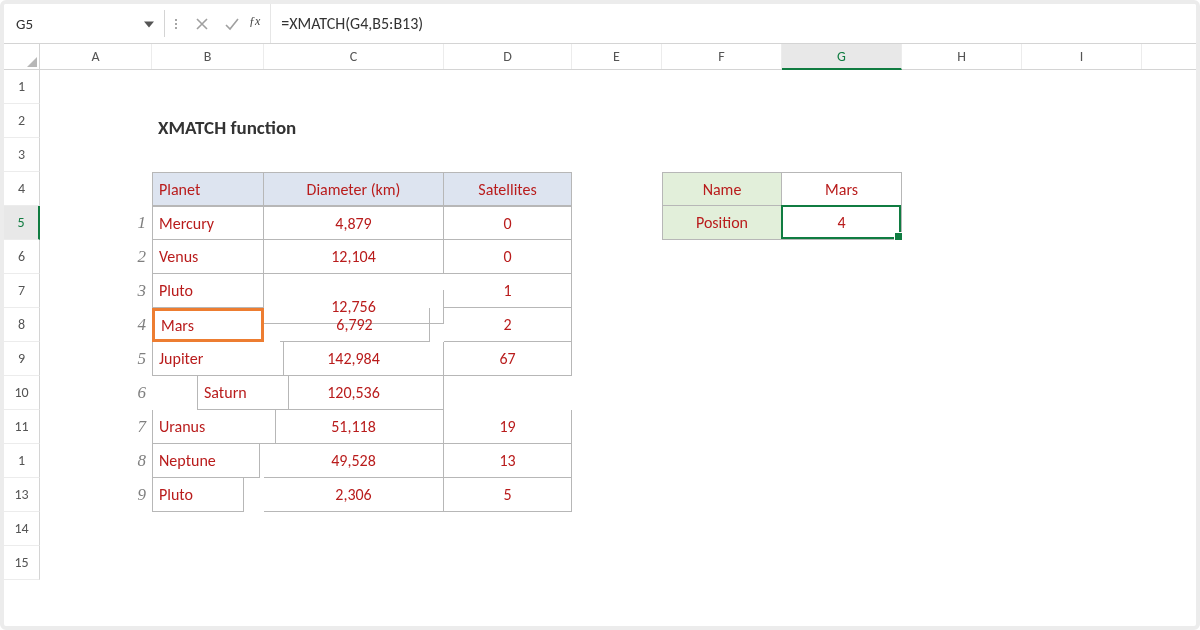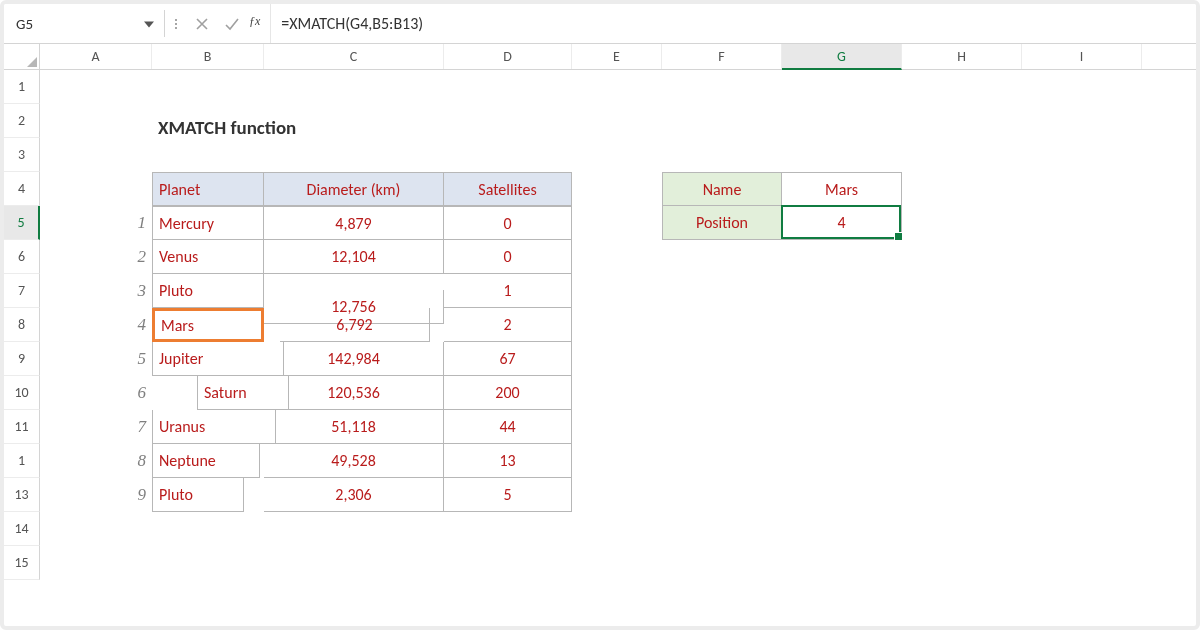--- a/index.html
+++ b/index.html
@@ -317,25 +317,24 @@
           <div class="cell table-cell left highlight-orange" style="left: 112px; top: 238px; width: 112px; border-top: none;">Mars</div>
           <div class="cell table-cell center" style="left: 240px; top: 238px; width: 150px; border-top: none; border-left: none;">6,792</div>
           <div class="cell table-cell center" style="left: 404px; top: 238px; width: 128px; border-top: none; border-left: none;">2</div>
           <div class="cell italic-num right" style="left: 0px; top: 272px; width: 112px;">5</div>
           <div class="cell table-cell left" style="left: 112px; top: 272px; width: 132px; border-top: none;">Jupiter</div>
           <div class="cell table-cell center" style="left: 224px; top: 272px; width: 180px; border-top: none; border-left: none;">142,984</div>
           <div class="cell table-cell center" style="left: 404px; top: 272px; width: 128px; border-top: none; border-left: none;">67</div>
           <div class="cell italic-num right" style="left: 0px; top: 306px; width: 112px;">6</div>
           <div class="cell table-cell left" style="left: 112px; top: 306px; width: 92px; border-top: none; margin-left: 45px;">Saturn</div>
           <div class="cell table-cell center" style="left: 224px; top: 306px; width: 180px; border-top: none; border-left: none;">120,536</div>
-          <div class="cell table-cell center" style="left: 404px; top: 306px; width: 128px; border-top: none; border-left: none;">200</div>
           <div class="cell italic-num right" style="left: 0px; top: 340px; width: 112px;">7</div>
           <div class="cell table-cell left" style="left: 112px; top: 340px; width: 124px; border-top: none;">Uranus</div>
           <div class="cell table-cell center" style="left: 224px; top: 340px; width: 180px; border-top: none; border-left: none;">51,118</div>
-          <div class="cell table-cell center" style="left: 404px; top: 340px; width: 128px; border-top: none; border-left: none;">44</div>
+          <div class="cell table-cell center" style="left: 404px; top: 340px; width: 128px; border-top: none; border-left: none;">19</div>
           <div class="cell italic-num right" style="left: 0px; top: 374px; width: 112px;">8</div>
           <div class="cell table-cell left" style="left: 112px; top: 374px; width: 108px; border-top: none;">Neptune</div>
           <div class="cell table-cell center" style="left: 224px; top: 374px; width: 180px; border-top: none; border-left: none;">49,528</div>
           <div class="cell table-cell center" style="left: 404px; top: 374px; width: 128px; border-top: none; border-left: none;">13</div>
           <div class="cell italic-num right" style="left: 0px; top: 408px; width: 112px;">9</div>
           <div class="cell table-cell left" style="left: 112px; top: 408px; width: 92px; border-top: none;">Pluto</div>
           <div class="cell table-cell center" style="left: 224px; top: 408px; width: 180px; border-top: none; border-left: none;">2,306</div>
           <div class="cell table-cell center" style="left: 404px; top: 408px; width: 128px; border-top: none; border-left: none;">5</div>
           <div class="cell lookup-head center" style="left: 622px; top: 102px; width: 120px;">Name</div>
           <div class="cell lookup-val center" style="left: 742px; top: 102px; width: 120px;">Mars</div>

